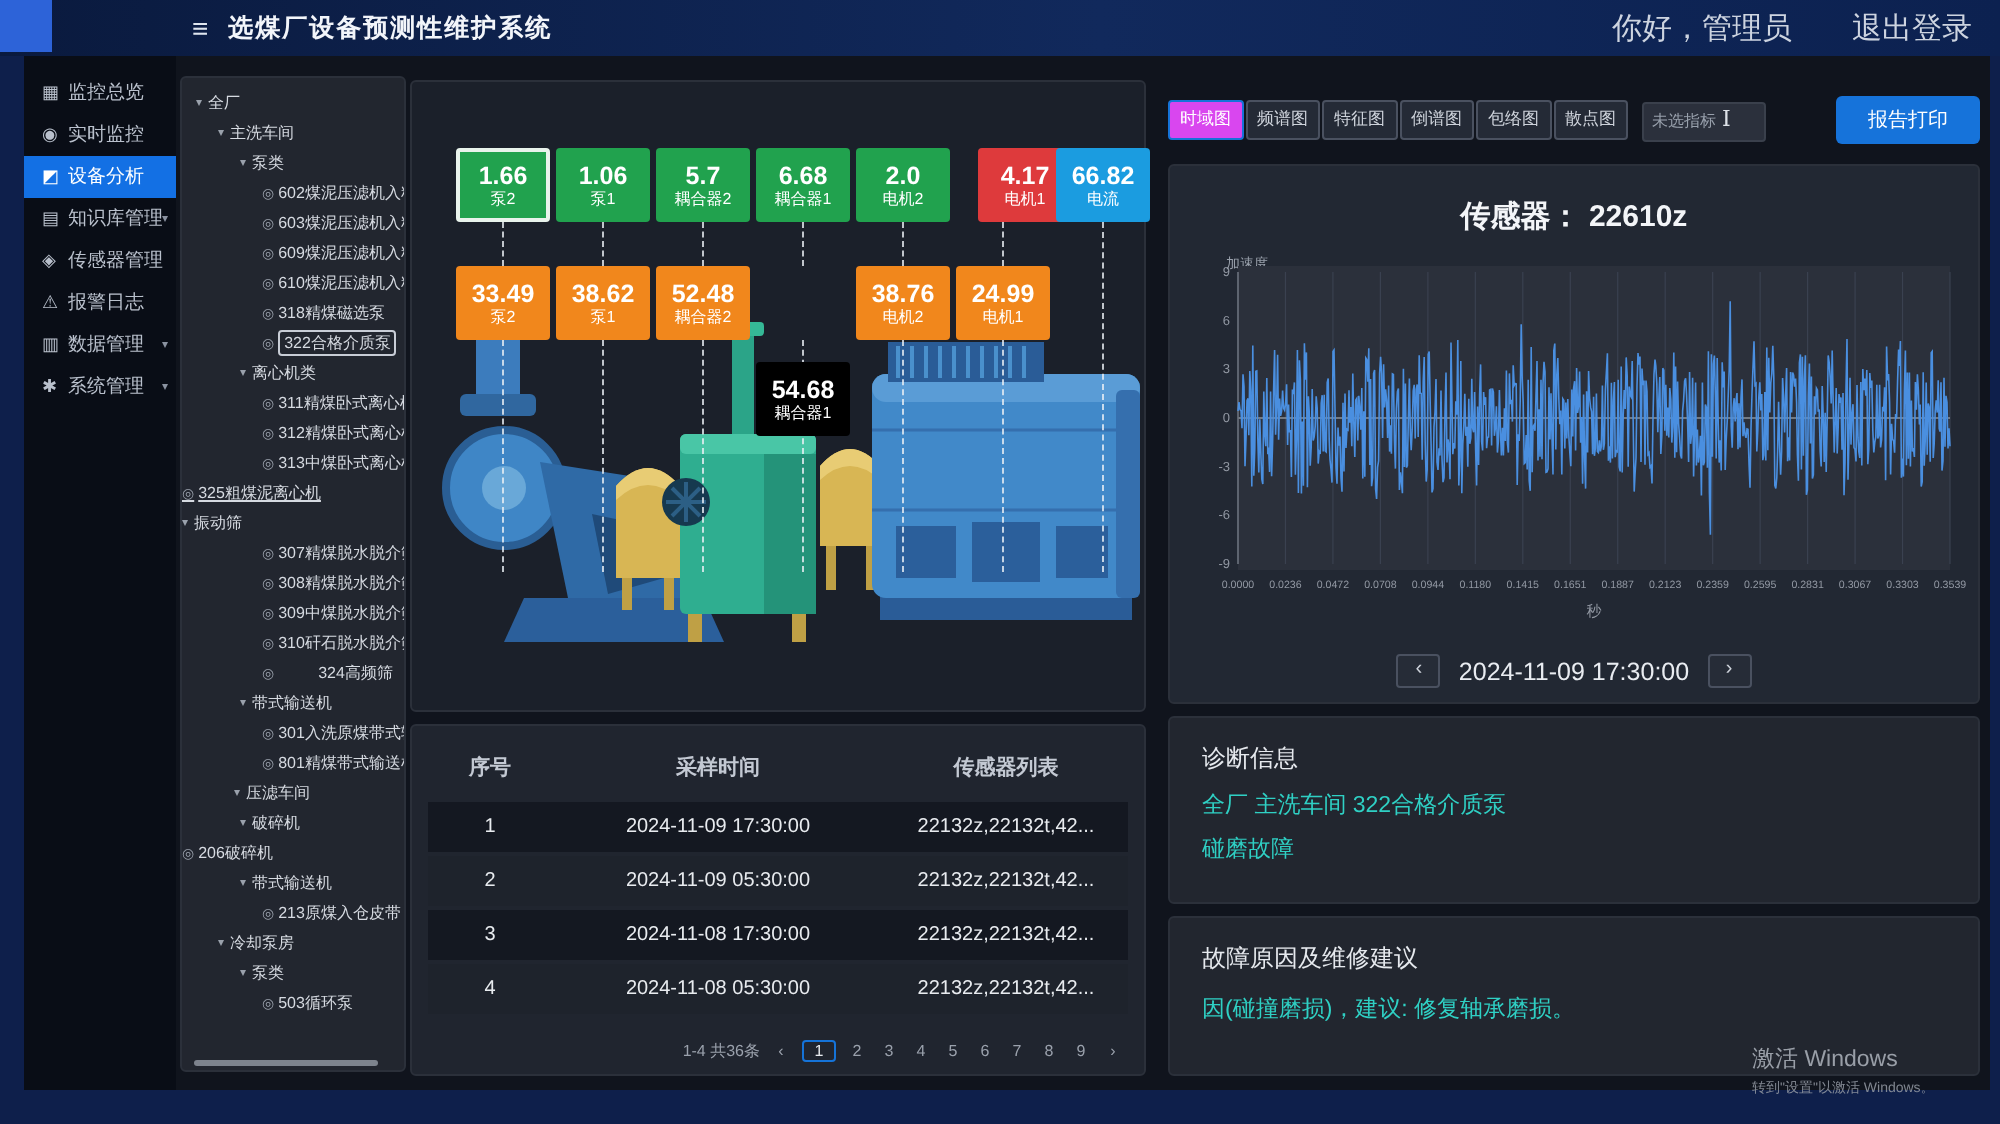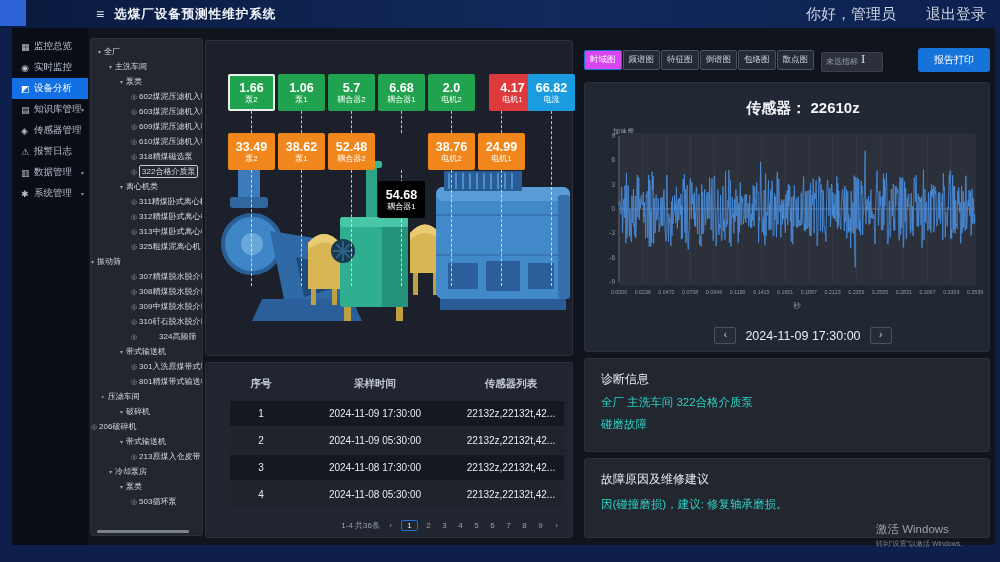--- a/index.html
+++ b/index.html
@@ -24,21 +24,21 @@
   .sb-cv{margin-left:auto;font-size:6px;color:#8a92a0;}
   
   .tree-panel{position:absolute;left:90px;top:38px;width:113px;height:498px;background:#22262f;
     border:1px solid #2b303a;border-radius:3px;box-sizing:border-box;padding-top:5px;overflow:hidden;}
   .tree-node{height:15px;display:flex;align-items:center;color:#d6dae1;font-size:8px;white-space:nowrap;overflow:hidden;}
   .tree-arrow{color:#9aa1ac;font-size:6px;margin-right:3px;}
   .tree-gear{color:#9aa1ac;font-size:7px;margin-right:2px;}
   .tree-node.selected .tree-label{border:1px solid #c8cdd6;border-radius:2px;padding:0 2px;}
   .tree-hscroll{position:absolute;bottom:2px;left:6px;width:92px;height:3px;background:#7d838d;border-radius:2px;}
   
-  .card{position:absolute;background:#1b202a;border:1px solid #2b303a;border-radius:3px;box-sizing:border-box;padding-left:16px;}
+  .card{position:absolute;background:#1b202a;border:1px solid #2b303a;border-radius:3px;box-sizing:border-box;}
   #diagram-card{left:205px;top:40px;width:368px;height:316px;}
   #table-card{left:205px;top:362px;width:368px;height:176px;background:#20252f;}
   #chart-card{left:584px;top:82px;width:406px;height:270px;background:#222833;}
   #diag-card{left:584px;top:358px;width:406px;height:94px;background:#22262f;}
   #advice-card{left:584px;top:458px;width:406px;height:80px;background:#22262f;}
   
   .mbox{position:absolute;width:47px;height:37px;border-radius:2px;color:#fff;text-align:center;
     display:flex;flex-direction:column;justify-content:center;z-index:3;box-sizing:border-box;}
   .mbox .v{font-size:12.5px;font-weight:bold;line-height:14px;}
   .mbox .l{font-size:8px;line-height:10px;}
@@ -183,21 +183,21 @@
           <span class="tree-label">311精煤卧式离心机</span>
         </div>
         <div class="tree-node" style="padding-left: 40px;">
           <span class="tree-gear">◎</span>
           <span class="tree-label">312精煤卧式离心机</span>
         </div>
         <div class="tree-node" style="padding-left: 40px;">
           <span class="tree-gear">◎</span>
           <span class="tree-label">313中煤卧式离心机</span>
         </div>
-        <div class="tree-node" style="padding-left: 40px;">
+        <div class="tree-node" style=" text-decoration: underline;">
           <span class="tree-gear">◎</span>
           <span class="tree-label">325粗煤泥离心机</span>
         </div>
         <div class="tree-node" style="">
           <span class="tree-arrow">▾</span>
           <span class="tree-label">振动筛</span>
         </div>
         <div class="tree-node" style="padding-left: 40px;">
           <span class="tree-gear">◎</span>
           <span class="tree-label">307精煤脱水脱介筛</span>
@@ -223,21 +223,21 @@
           <span class="tree-label">带式输送机</span>
         </div>
         <div class="tree-node" style="padding-left: 40px;">
           <span class="tree-gear">◎</span>
           <span class="tree-label">301入洗原煤带式输送机</span>
         </div>
         <div class="tree-node" style="padding-left: 40px;">
           <span class="tree-gear">◎</span>
           <span class="tree-label">801精煤带式输送机</span>
         </div>
-        <div class="tree-node" style="padding-left: 10px; font-family: Liberation Mono, monospace;">
+        <div class="tree-node" style="padding-left: 26px;">
           <span class="tree-arrow">▾</span>
           <span class="tree-label">压滤车间</span>
         </div>
         <div class="tree-node" style="padding-left: 29px;">
           <span class="tree-arrow">▾</span>
           <span class="tree-label">破碎机</span>
         </div>
         <div class="tree-node" style="">
           <span class="tree-gear">◎</span>
           <span class="tree-label">206破碎机</span>

